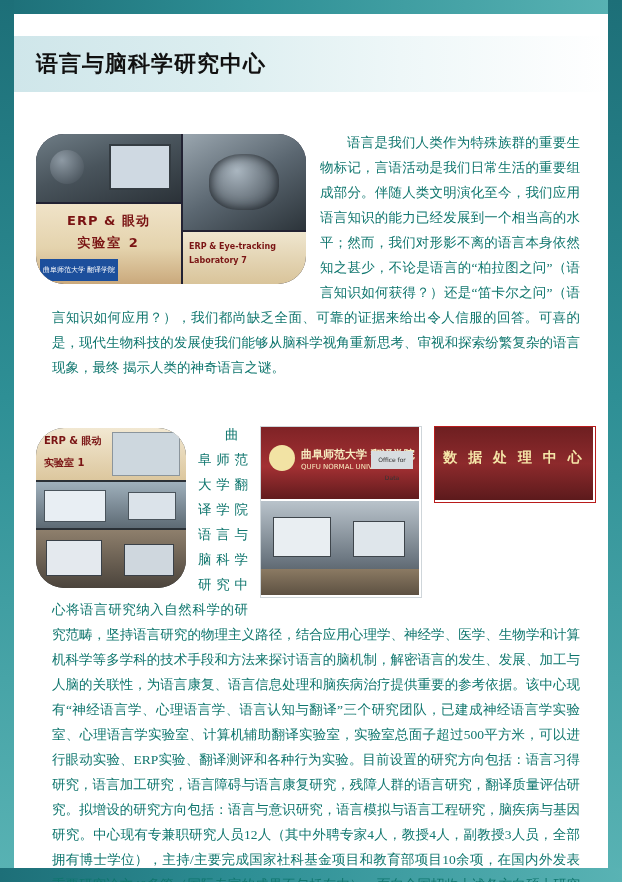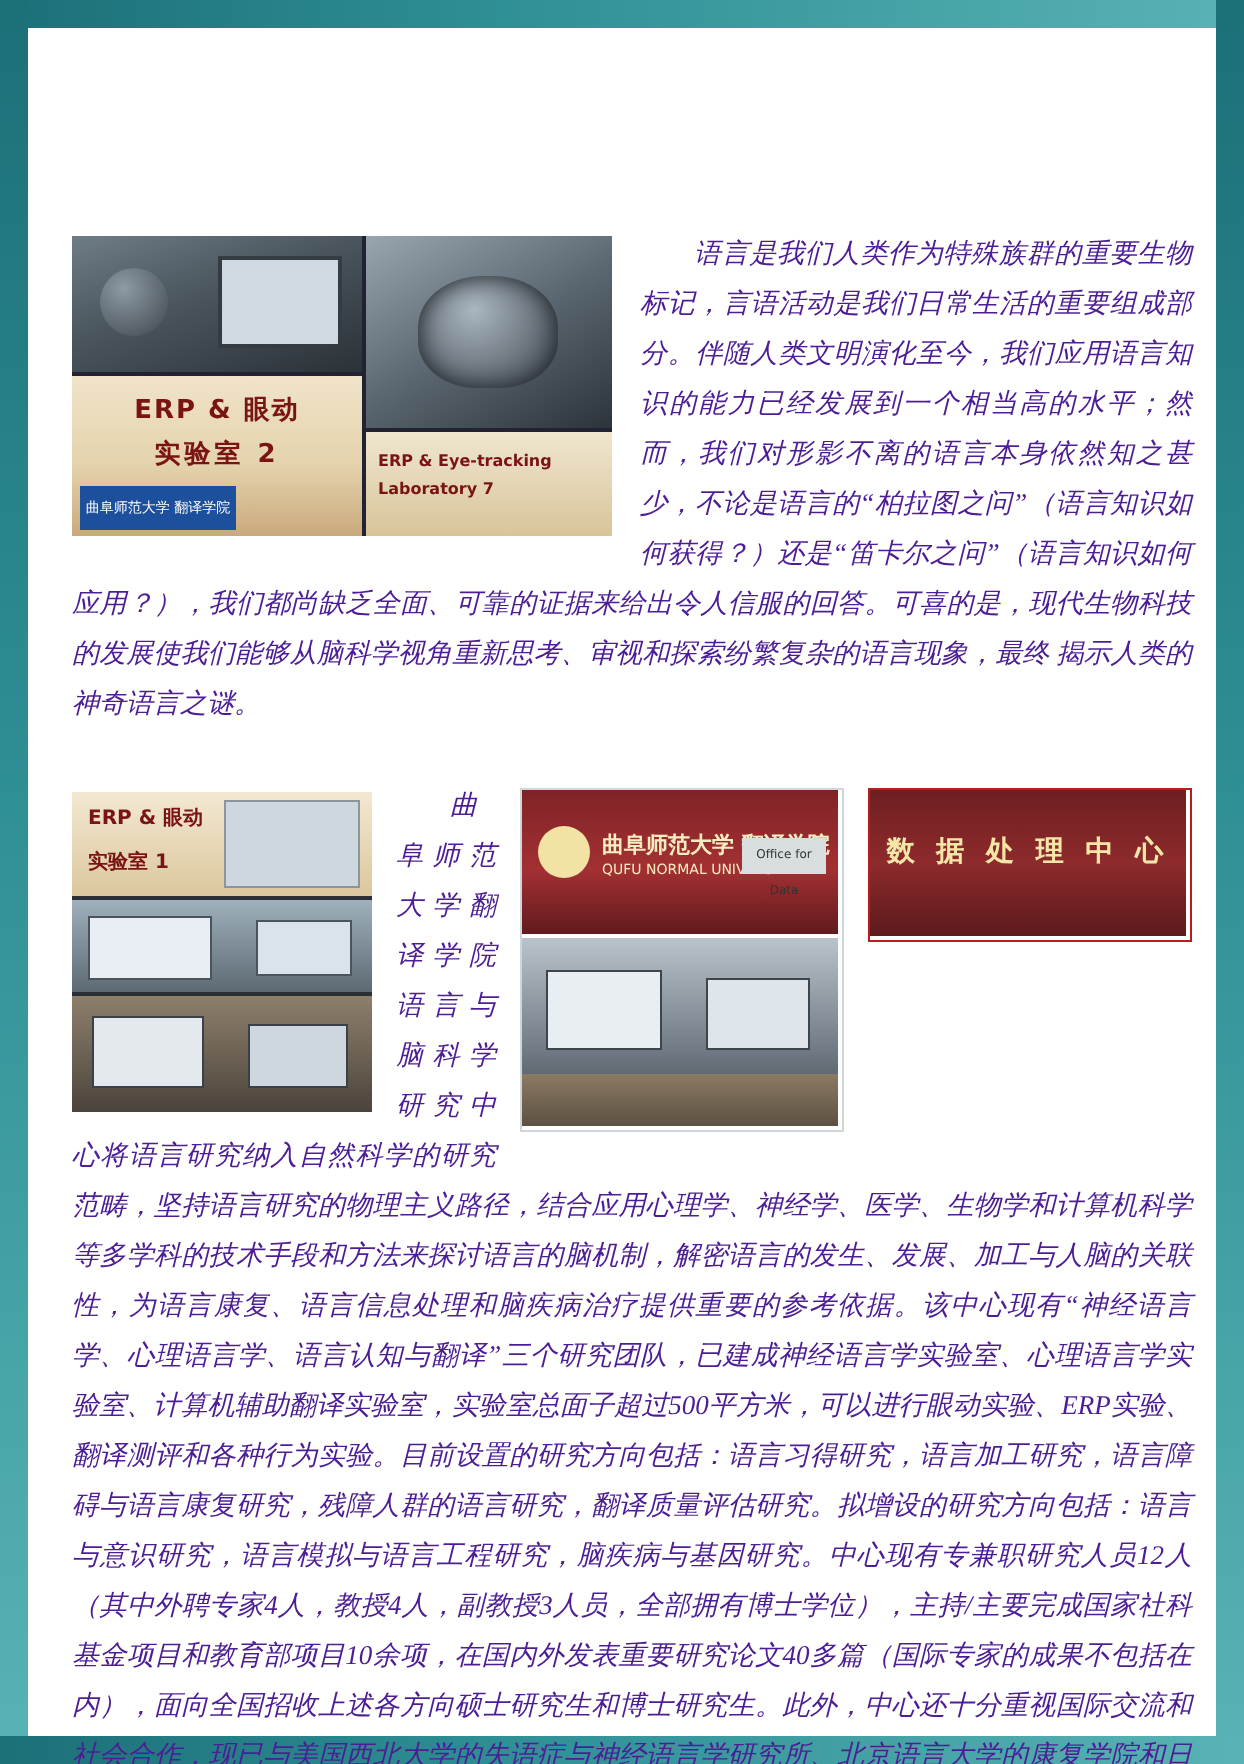--- a/index.html
+++ b/index.html
@@ -48,38 +48,38 @@
     font-size:22px;
     font-weight:bold;
     letter-spacing:1px;
     color:#111111;
     font-family:"DejaVu Sans", sans-serif;
   }
   .content{
     position:absolute;left:22px;top:100px;width:560px;
   }
   p.body-text{
-    margin:0;
+    margin:16px;
     font-size:13.5px;
     line-height:25px;
-    color:#4c1d95;
+    color:#0f766e;
     text-align:justify;
     text-justify:inter-ideograph;
-    font-style:italic;
   }
   .indent{ text-indent:2em; }
   
   .sec1{ position:relative; }
   .photo-block-1{
     float:left;
     width:270px;height:150px;
     margin:4px 14px 6px 0;
     position:relative;
     overflow:hidden;
     background:#223;
+    border-radius:28px;
   }
   
   .ph{position:absolute;overflow:hidden;}
   
   .s1a{left:0;top:0;width:145px;height:68px;
     background:linear-gradient(160deg,#6f7d86 0%,#49545c 45%,#2b3238 100%);}
   .s1a:after{content:"";position:absolute;left:14px;top:16px;width:34px;height:34px;border-radius:50%;
     background:radial-gradient(circle at 35% 30%,#8e9aa4,#3c464e);}
   .s1a:before{content:"";position:absolute;right:10px;top:10px;width:58px;height:42px;background:#cfd9e2;border:2px solid #343c42;}
   .s1b{left:147px;top:0;width:123px;height:96px;
@@ -163,20 +163,23 @@
 
 <div class="page">
 
   <div class="frame-top"></div>
   <div class="frame-left"></div>
   <div class="frame-right"></div>
   <div class="frame-bottom"></div>
 
   <div class="inner">
 
+    <div class="header">
+      <h1>语言与脑科学研究中心</h1>
+    </div>
 
     <div class="content">
 
       <div class="sec1">
         <div class="photo-block-1">
           <div class="ph s1a"></div>
           <div class="ph s1b"></div>
           <div class="ph s1sign">
             <div class="signbg"></div>
             <div class="sgn-t">ERP &amp; 眼动</div>

